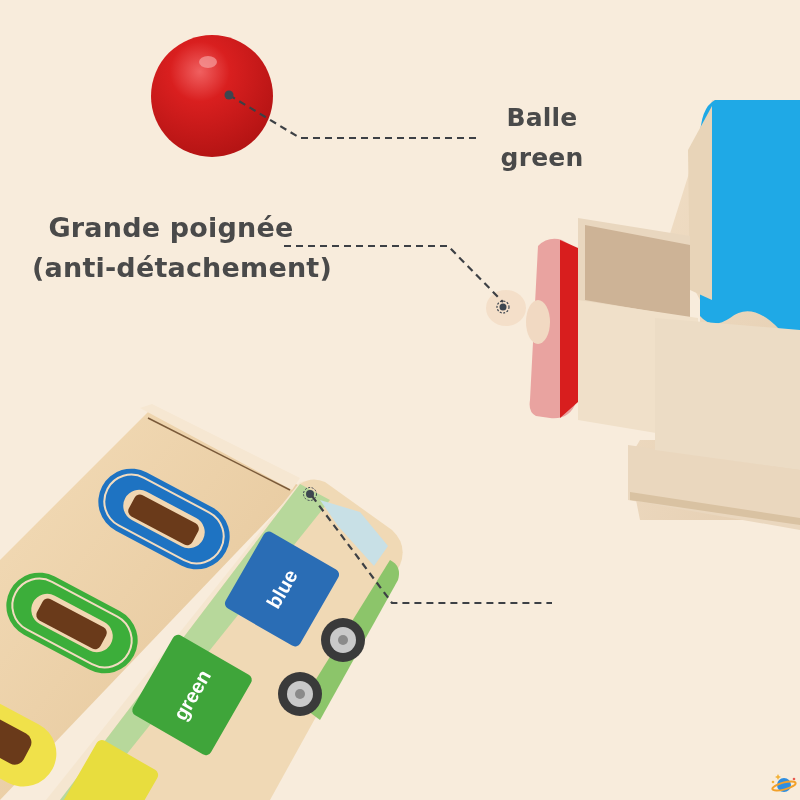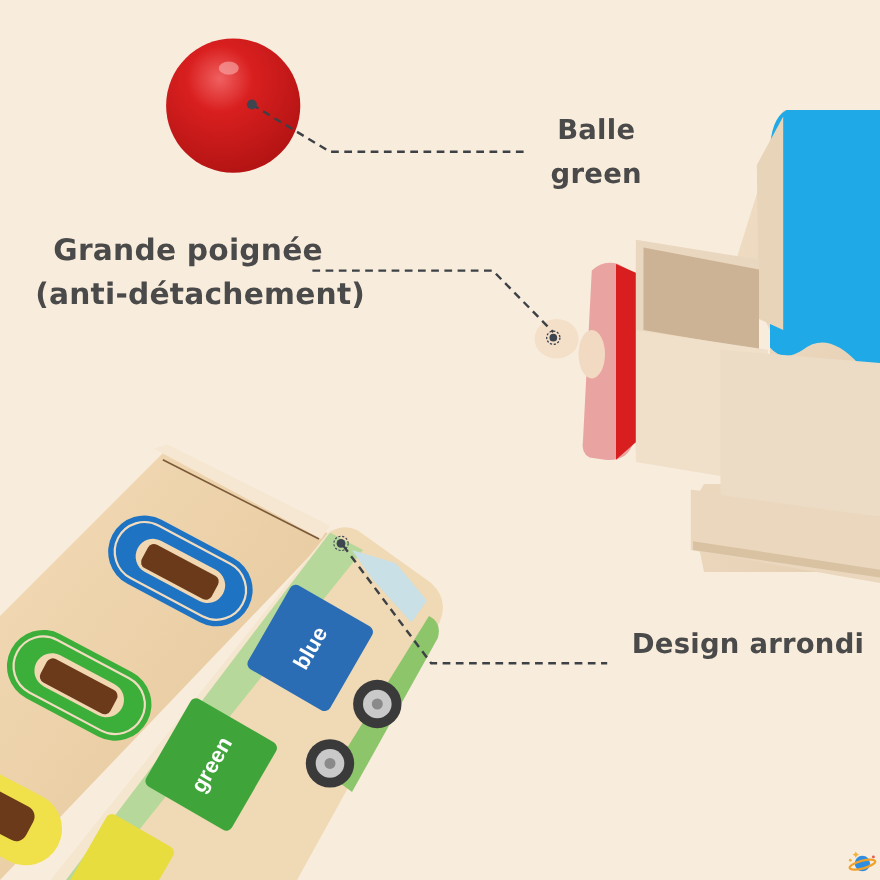--- a/index.html
+++ b/index.html
@@ -137,21 +137,20 @@
 
   <div class="label" id="lbl-ball">
     <span class="line">Balle</span>
     <span class="line">green</span>
   </div>
   <div class="label" id="lbl-handle">
     <span class="line">Grande poignée</span>
     <span class="line">(anti-détachement)</span>
   </div>
   <div class="label" id="lbl-design">
-    <span class="line">Design arrondi</span>
   </div>
 
   <svg class="logo" width="28" height="28" viewBox="0 0 28 28">
     <circle cx="14" cy="15" r="7" fill="#2f8ee0"></circle>
     <ellipse cx="14" cy="16" rx="12" ry="3.5" fill="none" stroke="#f2a12b" stroke-width="2" transform="rotate(-15 14 16)"></ellipse>
     <path d="M8 4 l1 2 l2 1 l-2 1 l-1 2 l-1 -2 l-2 -1 l2 -1 z" fill="#f2b23b"></path>
     <circle cx="3" cy="12" r="1.3" fill="#f2b23b"></circle>
     <circle cx="24" cy="9" r="1.3" fill="#e85a4f"></circle>
   </svg>
 </div>

